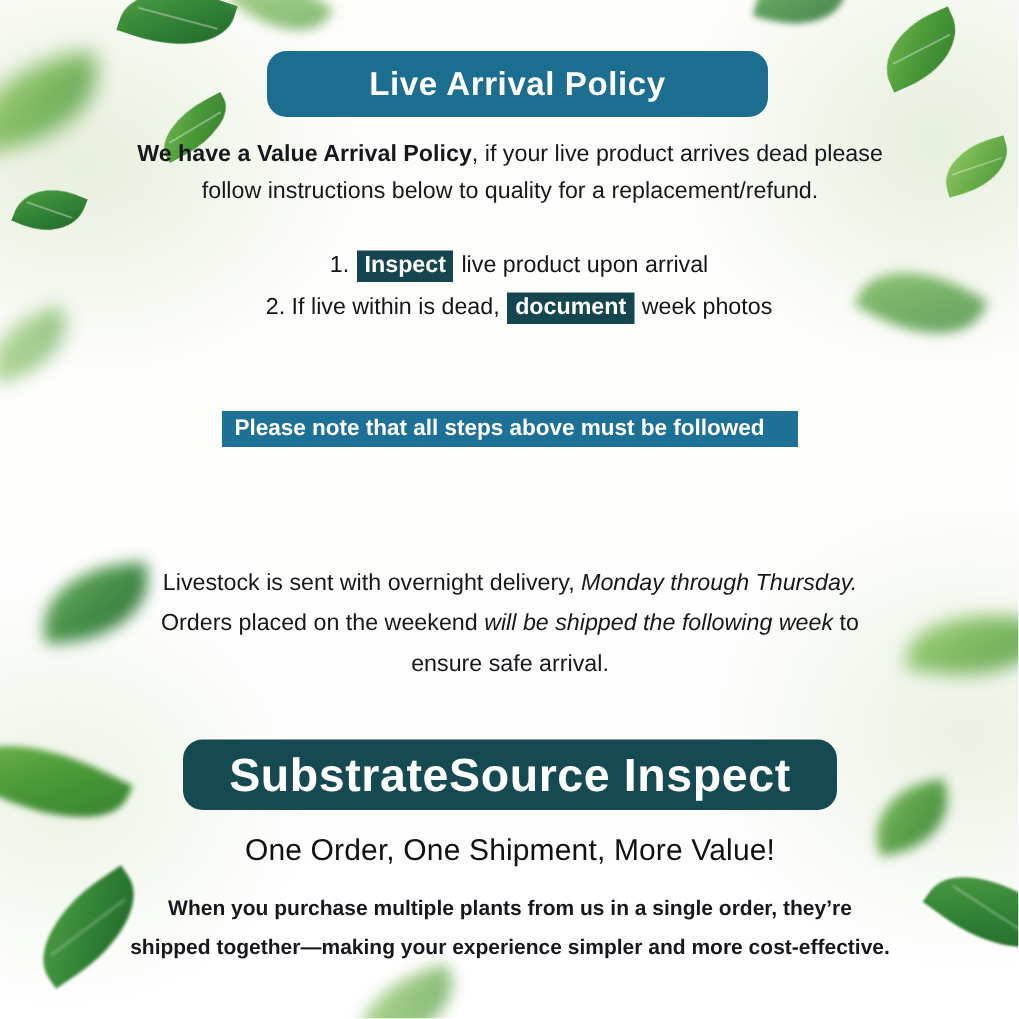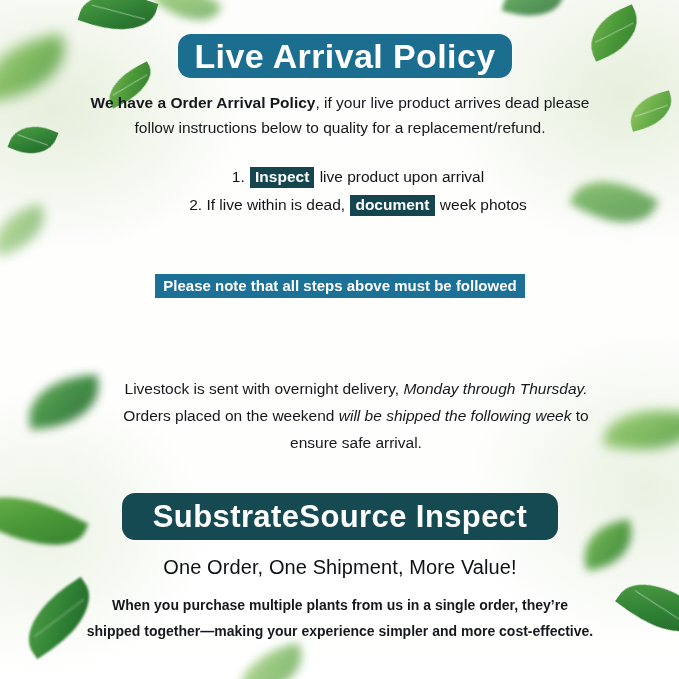--- a/index.html
+++ b/index.html
@@ -61,21 +61,21 @@
     letter-spacing: 0.4px;
     border-radius: 13px;
     white-space: nowrap;
   }
   #banner-live {
     left: 178px;
     top: 34px;
     width: 334px;
     height: 44px;
     background: #1b6e90;
-    font-size: 34px;
+    font-size: 22px;
   }
   #banner-product {
     left: 122px;
     top: 493px;
     width: 436px;
     height: 47px;
     background: #164a53;
     font-size: 31px;
   }
 
@@ -89,21 +89,21 @@
   }
   #intro-para {
     left: 70px;
     top: 90px;
     width: 540px;
   }
   #intro-para .lead { font-weight: bold; }
 
   #steps {
     position: absolute;
-    left: 108px;
+    left: 96px;
     top: 163px;
     width: 500px;
     text-align: center;
     font-size: 15.5px;
     line-height: 28px;
   }
   .step-line {
     white-space: nowrap;
   }
   .step-num { }
@@ -123,27 +123,27 @@
     top: 272px;
     width: 500px;
     text-align: center;
     font-size: 15px;
     line-height: 27px;
   }
   .hl-blue {
     background: #1d7096;
     color: #ffffff;
     font-weight: bold;
-    padding: 3px 8px 4px 8px;
+    padding: 3px 22px 4px 8px;
     display: inline-block;
     line-height: 17px;
   }
 
   #ship-para {
-    left: 106px;
+    left: 90px;
     top: 375px;
     width: 500px;
     font-size: 15.5px;
     line-height: 27px;
   }
   #ship-para em { font-style: italic; }
 
   #value-head {
     position: absolute;
     left: 90px;
@@ -199,21 +199,21 @@
     <div class="leaf" style="left:582px;top:524px;width:52px;height:42px;transform:rotate(-12deg);filter:blur(4px);opacity:.9;"></div>
     <div class="leaf deep" style="left:620px;top:586px;width:84px;height:44px;transform:rotate(36deg);filter:blur(0.6px);">
       <span class="vein"></span>
     </div>
     <div class="leaf pale" style="left:236px;top:652px;width:70px;height:40px;transform:rotate(-18deg);filter:blur(5px);opacity:.7;"></div>
   </div>
 
   <div class="banner" id="banner-live">Live Arrival Policy</div>
 
   <div class="para" id="intro-para">
-    <span class="lead">We have a Order Arrival Policy</span><span>, if your live product arrives dead please follow instructions below to quality for a replacement/refund.</span>
+    <span class="lead">We have a Value Arrival Policy</span><span>, if your live product arrives dead please follow instructions below to quality for a replacement/refund.</span>
   </div>
 
   <div id="steps">
     <div class="step-line">
       <span class="step-num">1.</span>
       <span class="hl-dark">Inspect</span>
       <span>live product upon arrival</span>
     </div>
     <div class="step-line">
       <span class="step-num">2.</span>

